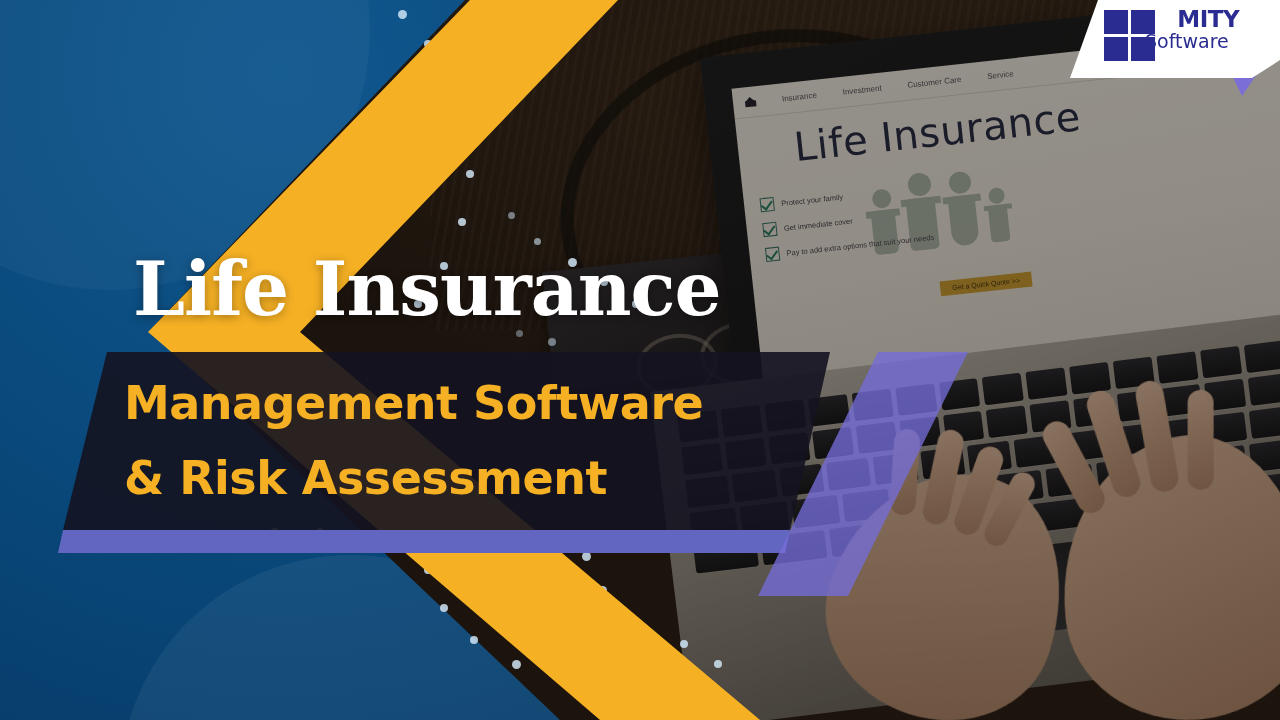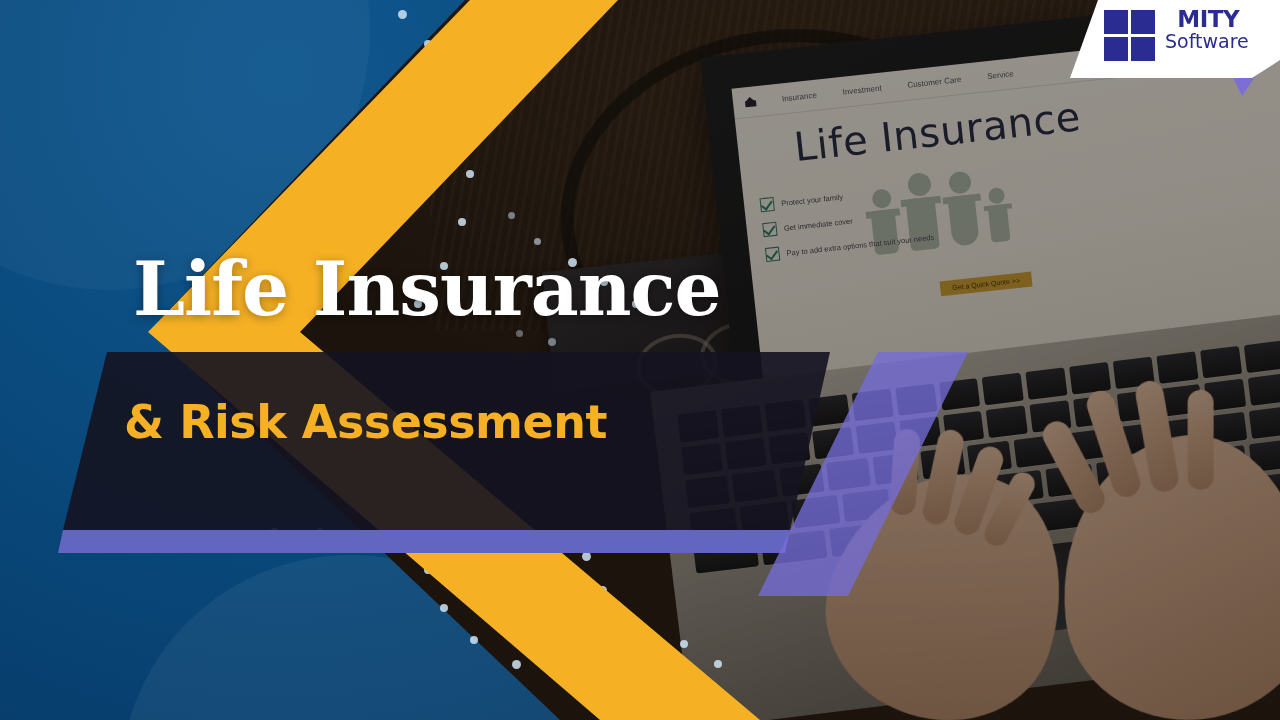--- a/index.html
+++ b/index.html
@@ -157,21 +157,21 @@
     clip-path:polygon(28px 0, 210px 0, 210px 60px, 182px 78px, 0 78px);
   }
   .logo-inner{position:absolute;left:34px;top:8px;display:flex;align-items:flex-start;gap:4px;}
   .logo-grid{display:grid;grid-template-columns:24px 24px;grid-template-rows:24px 24px;gap:3px;margin-top:2px;}
   .sq{background:#2b2c91;}
   .logo-words{display:flex;flex-direction:column;margin-left:-26px;}
   .logo-amity{font-family:"DejaVu Sans",sans-serif;font-weight:700;font-size:23px;
     color:#2b2c91;letter-spacing:-.5px;line-height:1;margin-left:27px;}
   .logo-amity .a-white{color:#ffffff;}
   .logo-soft{font-family:"DejaVu Sans",sans-serif;font-size:19px;color:#2b2c91;
-    line-height:1.05;margin-top:1px;margin-left:32px;}
+    line-height:1.05;margin-top:1px;margin-left:12px;}
 </style>
 </head>
 <body>
 
 <div id="stage">
 
   <div class="photo">
     <div class="grain"></div>
     <div class="headphone"></div>
     <div class="hp-cup"></div>
@@ -371,20 +371,21 @@
   <div class="chev"></div>
 
   <div class="darkbox"></div>
   <div class="darkbox-band"></div>
 
   <div class="purpleband"></div>
   <div class="purpletri"></div>
 
   <div class="title">Life Insurance</div>
   <div class="subtitle">
+    <span class="l1">Management Software</span>
     <span class="l2">&amp; Risk Assessment</span>
   </div>
 
   <div class="logo-tag">
     <div class="logo-inner">
       <div class="logo-grid">
         <div class="sq"></div>
           <div class="sq"></div>
           <div class="sq"></div>
           <div class="sq"></div>

